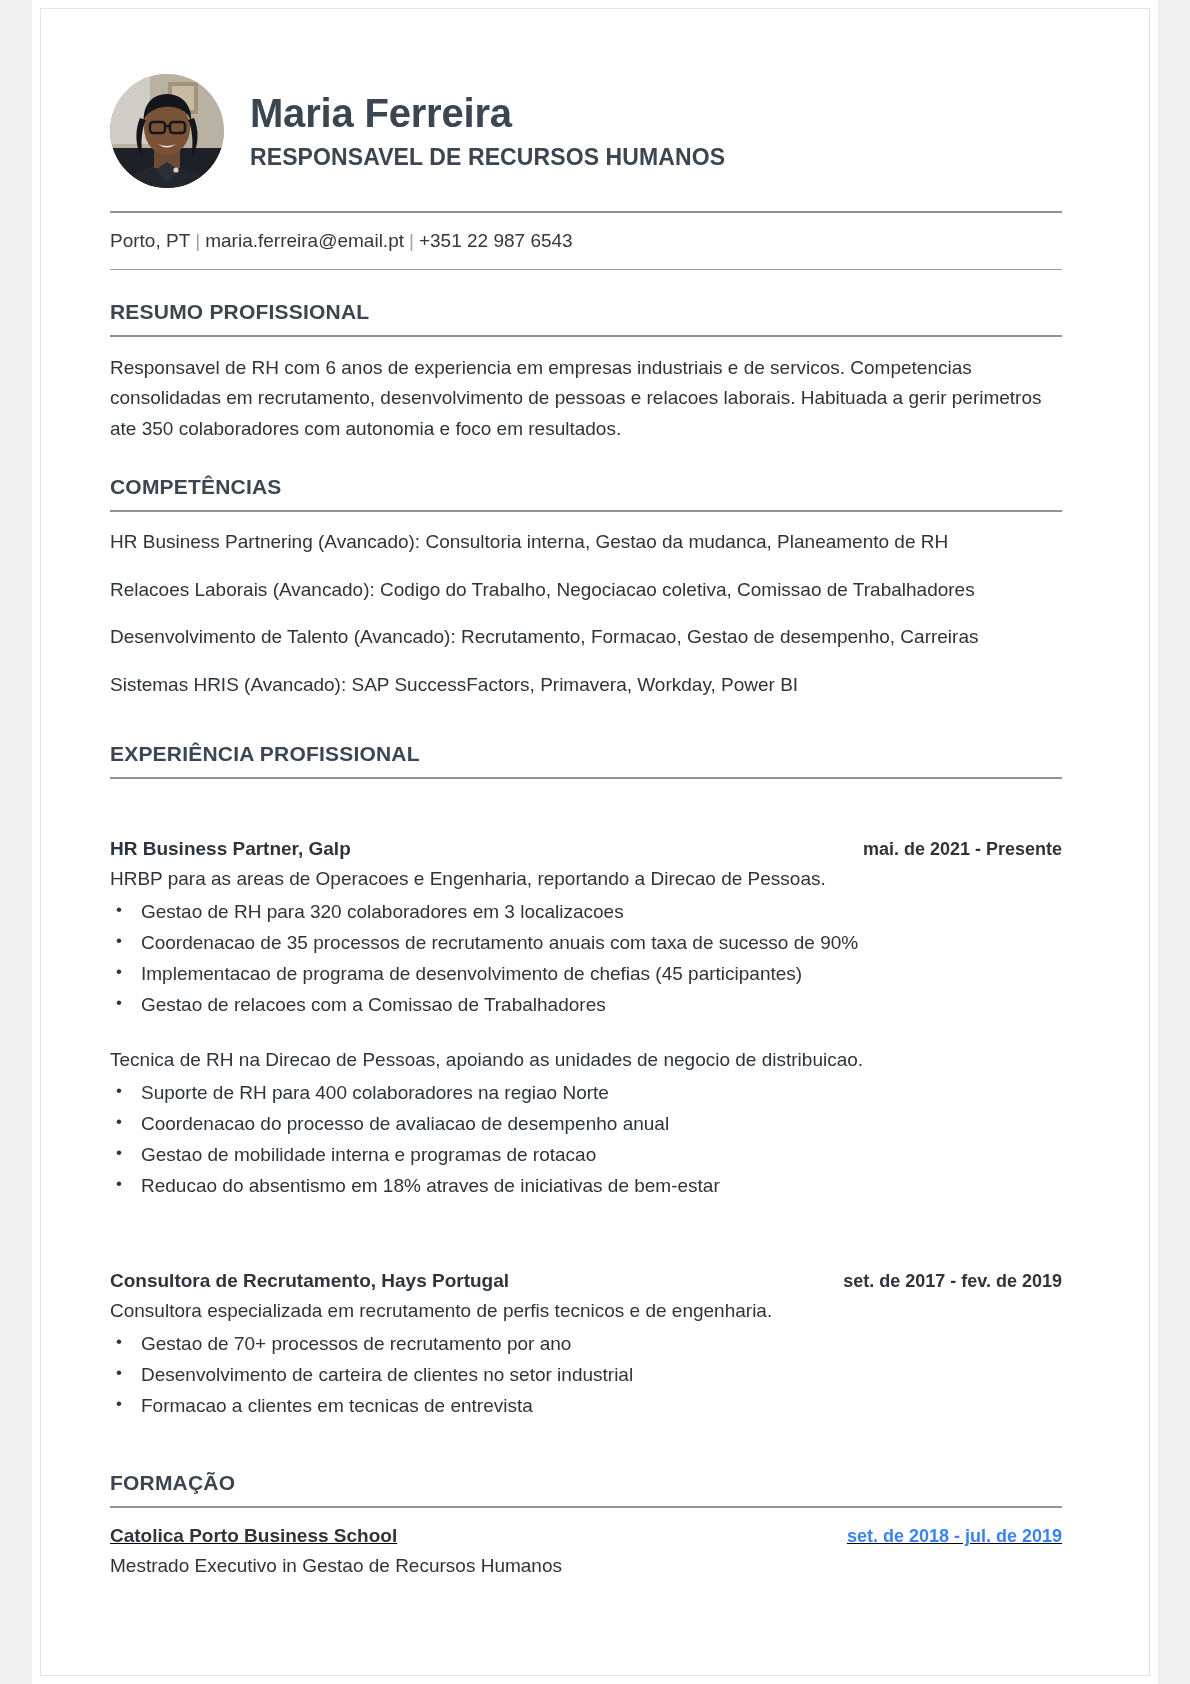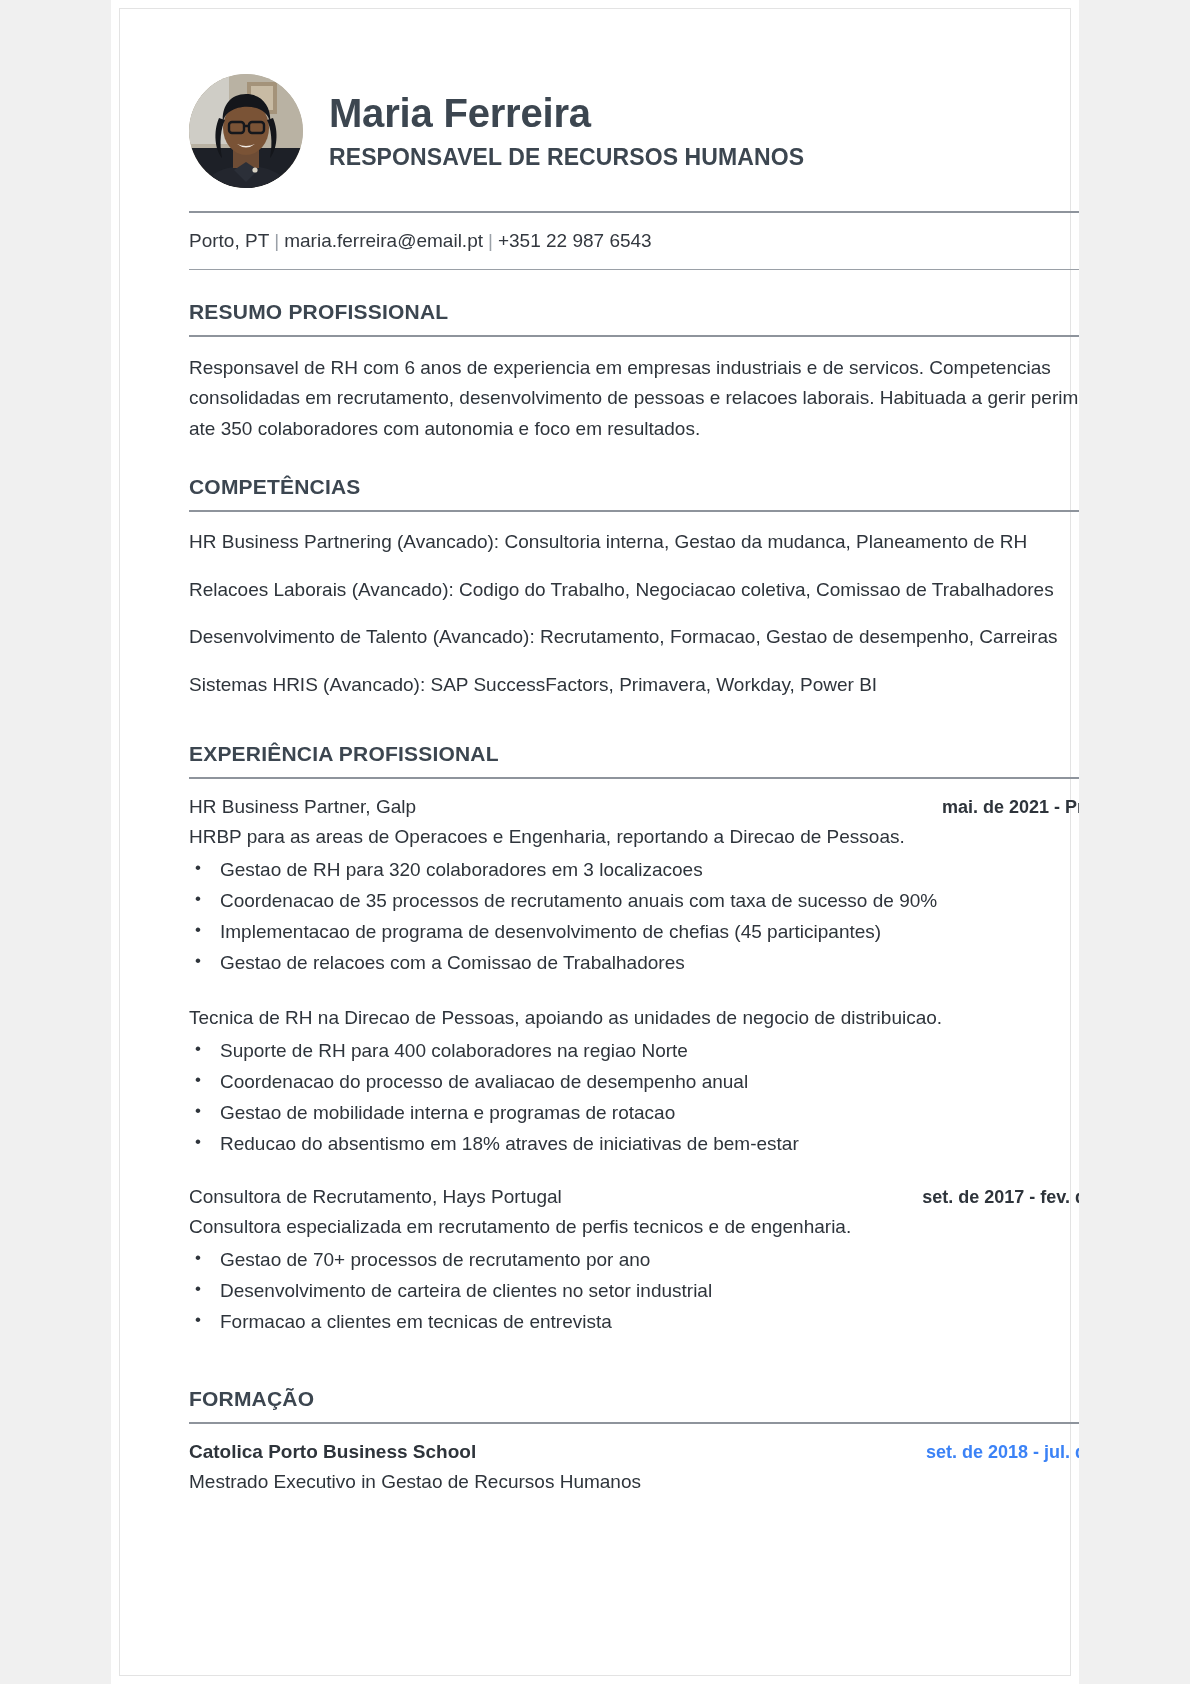--- a/index.html
+++ b/index.html
@@ -5,21 +5,21 @@
   html, body {
     margin: 0;
     padding: 0;
     background: #f0f0f0;
   }
   body {
     font-family: "Liberation Sans", sans-serif;
   }
   .page {
     position: relative;
-    width: 968px;
+    width: 1126px;
     height: 1684px;
     margin: 0 auto;
     background: #ffffff;
     box-sizing: border-box;
     overflow: hidden;
   }
   .page-border {
     position: absolute;
     left: 8px;
     top: 8px;
@@ -127,23 +127,24 @@
   .job { margin-bottom: 26px; }
   .job:last-child { margin-bottom: 0; }
   .job-head {
     display: flex;
     justify-content: space-between;
     align-items: baseline;
     gap: 20px;
   }
   .job-title {
     font-size: 19px;
-    font-weight: normal;
-    color: #2e343b;
-    line-height: 1.3;
+    font-weight: bold;
+    color: #2e343b;
+    line-height: 1.3;
+    margin-top: 42px;
   }
   .job-dates {
     font-size: 18px;
     font-weight: bold;
     color: #2e343b;
     white-space: nowrap;
     line-height: 1.3;
   }
   .job-desc {
     font-size: 19px;
@@ -171,20 +172,21 @@
     top: -1px;
     color: #2e343b;
     font-size: 17px;
   }
 
   
   .edu-head {
     display: flex;
     justify-content: space-between;
     align-items: baseline;
+    text-decoration: underline;
   }
   .edu-school {
     font-size: 19px;
     font-weight: bold;
     color: #2e343b;
     line-height: 1.3;
   }
   .edu-dates {
     font-size: 18px;
     font-weight: bold;

